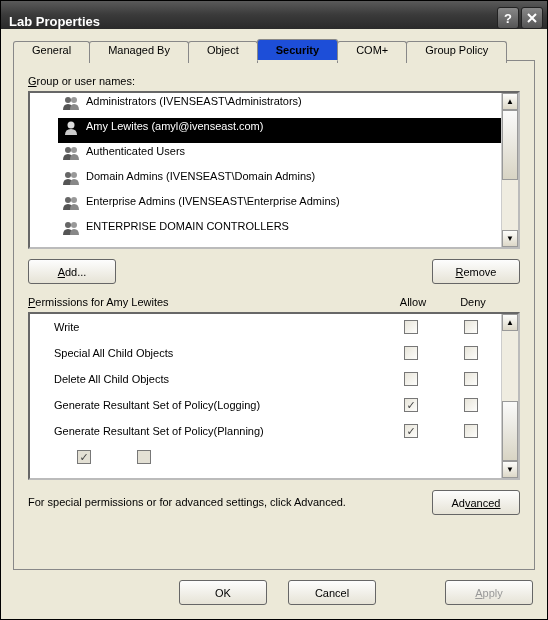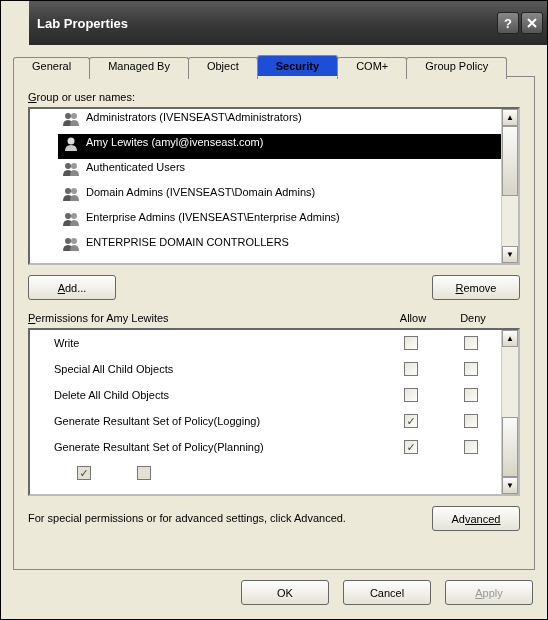--- a/index.html
+++ b/index.html
@@ -15,29 +15,28 @@
   }
   .window {
     width: 548px;
     height: 620px;
     background: #ece9d8;
     border: 1px solid #000;
     display: flex;
     flex-direction: column;
   }
   .titlebar {
-    height: 44px;
+    height: 28px;
     background: linear-gradient(180deg, #5a5a5a 0%, #3a3a3a 50%, #2a2a2a 100%);
     display: flex;
-    align-items: center;
+    align-items: flex-end;
     padding: 0 4px;
     color: #fff;
     font-weight: bold;
     font-size: 13px;
-    margin-left: 28px;
   }
   .titlebar .title { flex: 1; padding-left: 4px; }
   .titlebar-btn {
     width: 22px;
     height: 22px;
     margin-left: 2px;
     background: linear-gradient(180deg, #888 0%, #555 100%);
     border: 1px solid #222;
     border-radius: 3px;
     display: flex;
@@ -153,21 +152,21 @@
     min-width: 88px;
     height: 25px;
     background: linear-gradient(180deg,#fdfdfd,#e6e3d6);
     border: 1px solid #666;
     border-radius: 3px;
     font-family: Tahoma, sans-serif;
     font-size: 11px;
     cursor: pointer;
     padding: 0 12px;
   }
-  .btn:disabled { color: #999; cursor: default; }
+  .btn:disabled { color: #999; cursor: default; margin-left: 48px; }
   .perm-header {
     display: flex;
     margin-bottom: 4px;
   }
   .perm-header .ph-name { flex: 1; }
   .perm-header .ph-col { width: 60px; text-align: center; }
   .perm-box {
     border: 2px inset #bbb;
     background: #fff;
     height: 168px;
@@ -196,21 +195,21 @@
     font-size: 11px;
     color: #444;
     line-height: 1;
   }
   .chk.disabled { background: #e3e0d4; }
   .footer-text { margin-top: 10px; display:flex; align-items:center; }
   .footer-text .ft { flex: 1; line-height: 1.3; }
   .dialog-buttons {
     display: flex;
     justify-content: flex-end;
-    gap: 14px;
+    gap: 21px;
     padding: 10px 14px 14px 0;
   }
 </style>
 </head>
 <body>
 
 <div class="window">
   <div class="titlebar">
     <span class="title">Lab Properties</span>
     <div class="titlebar-btn">?</div>

